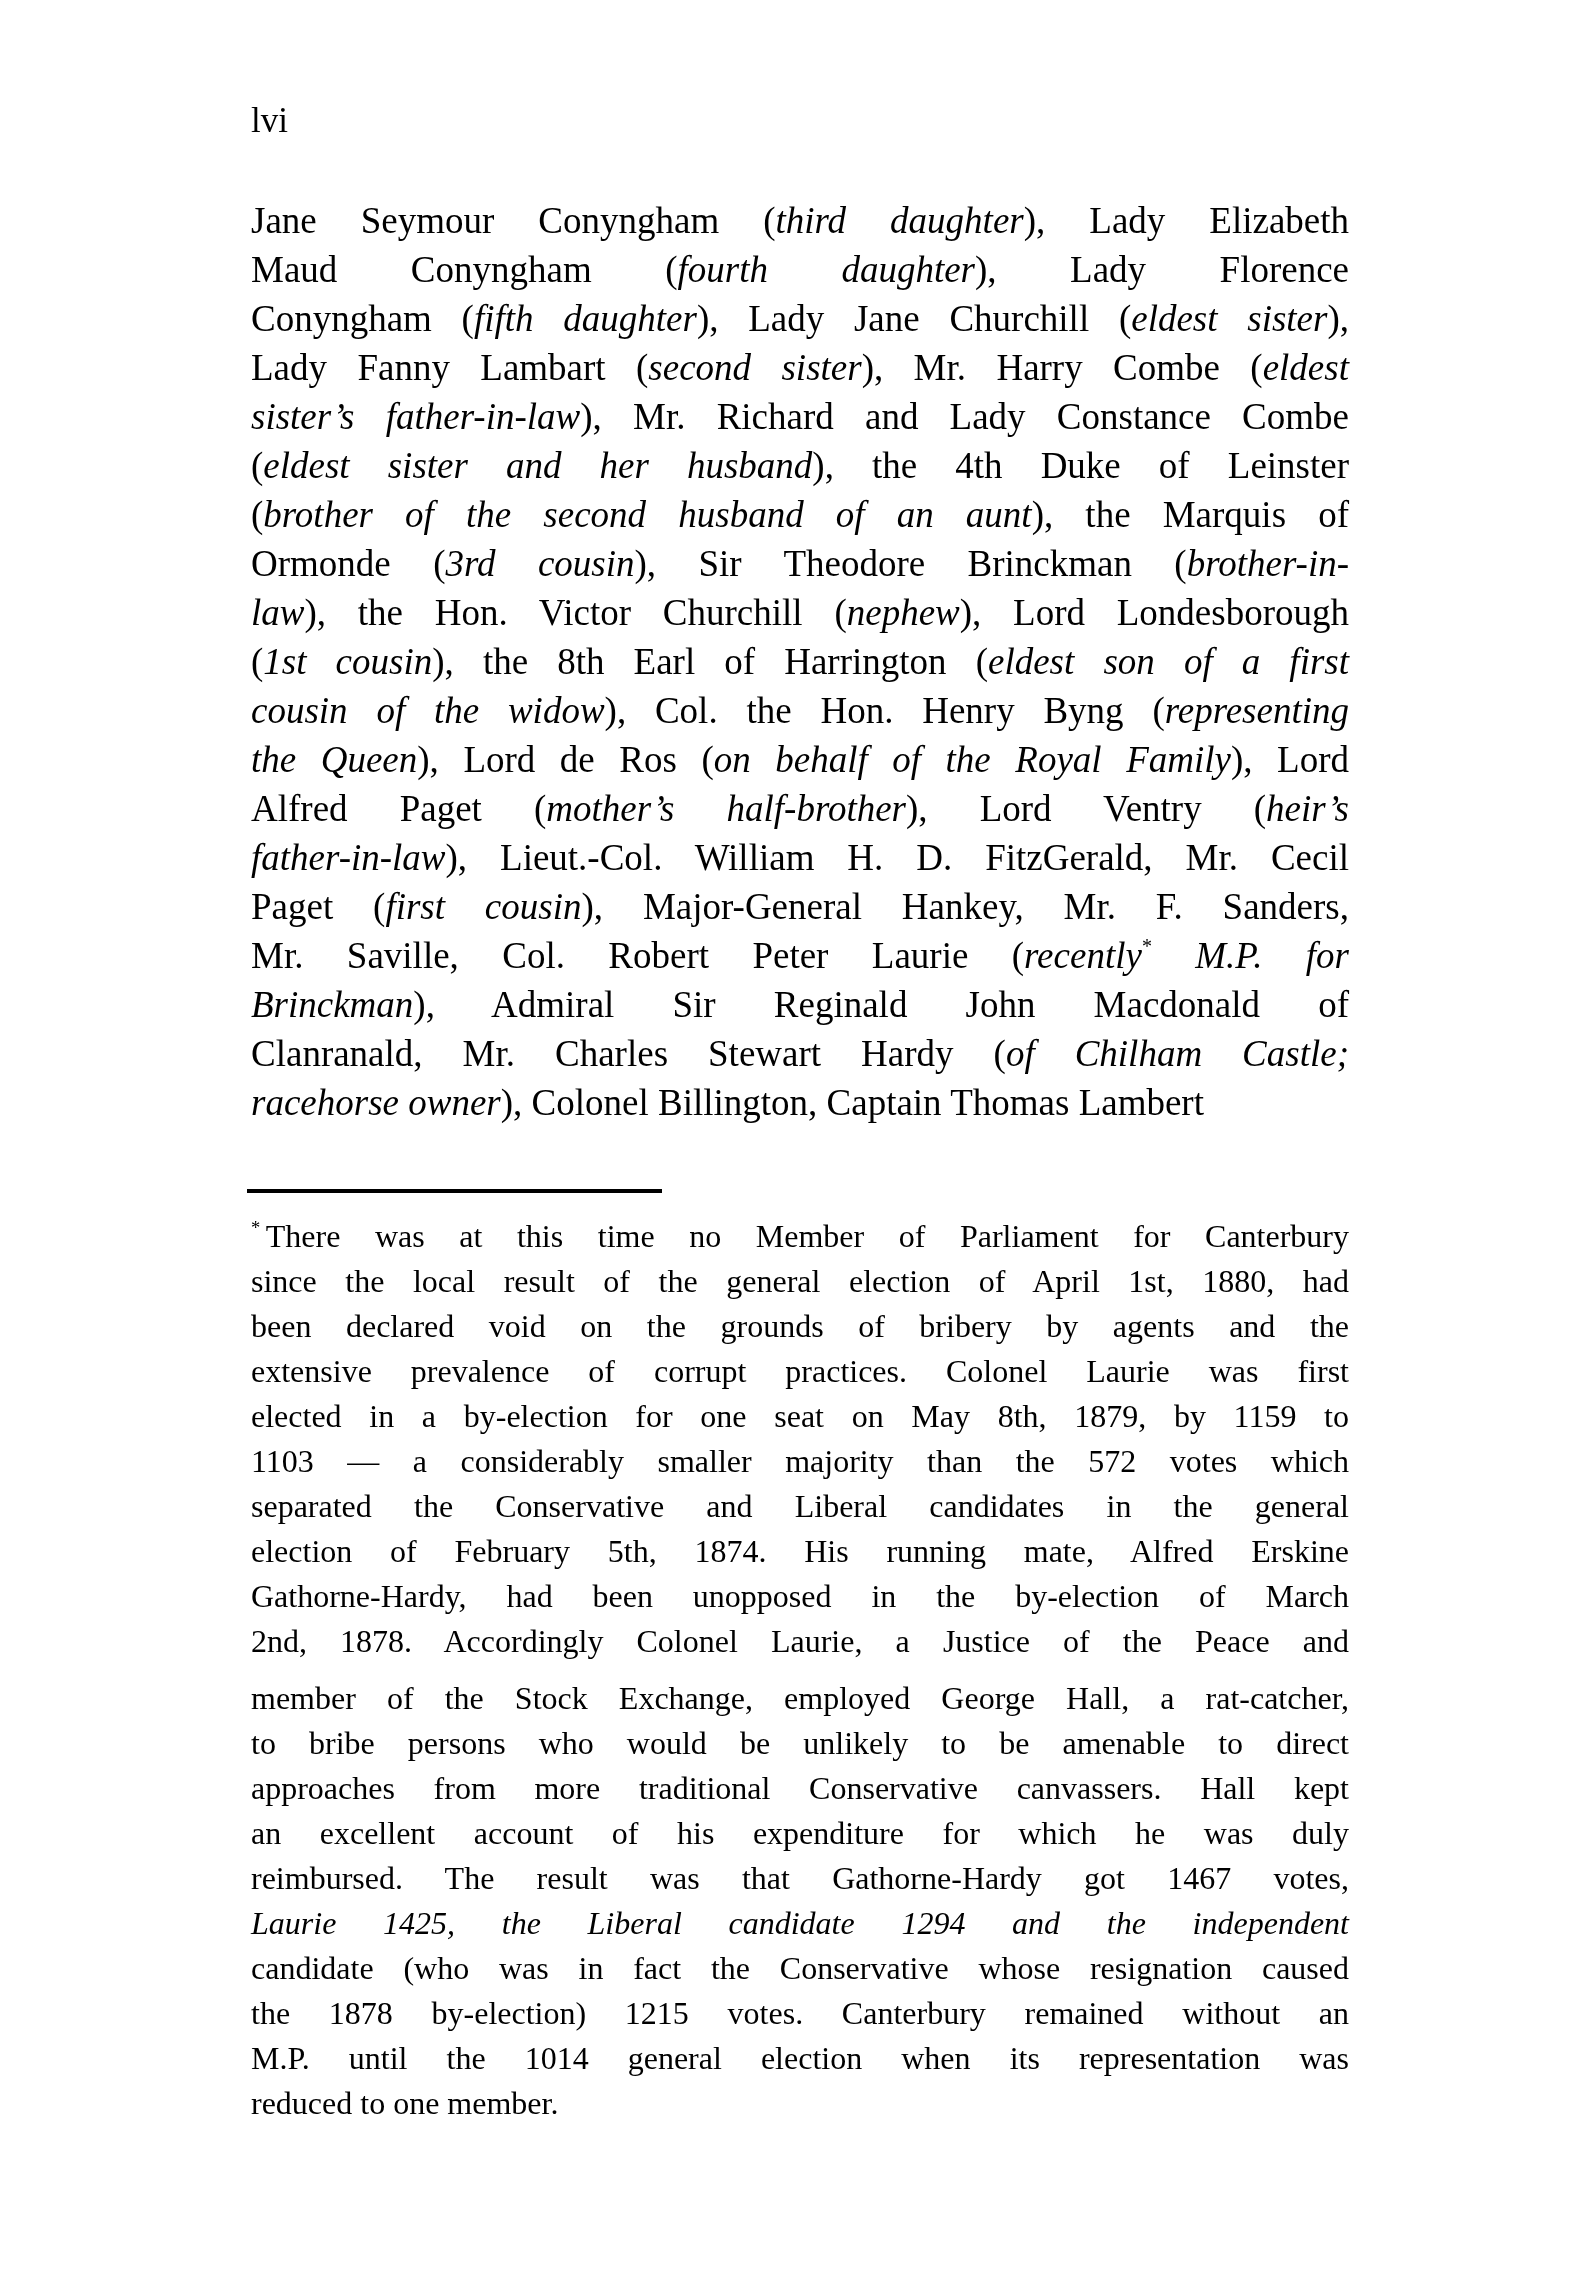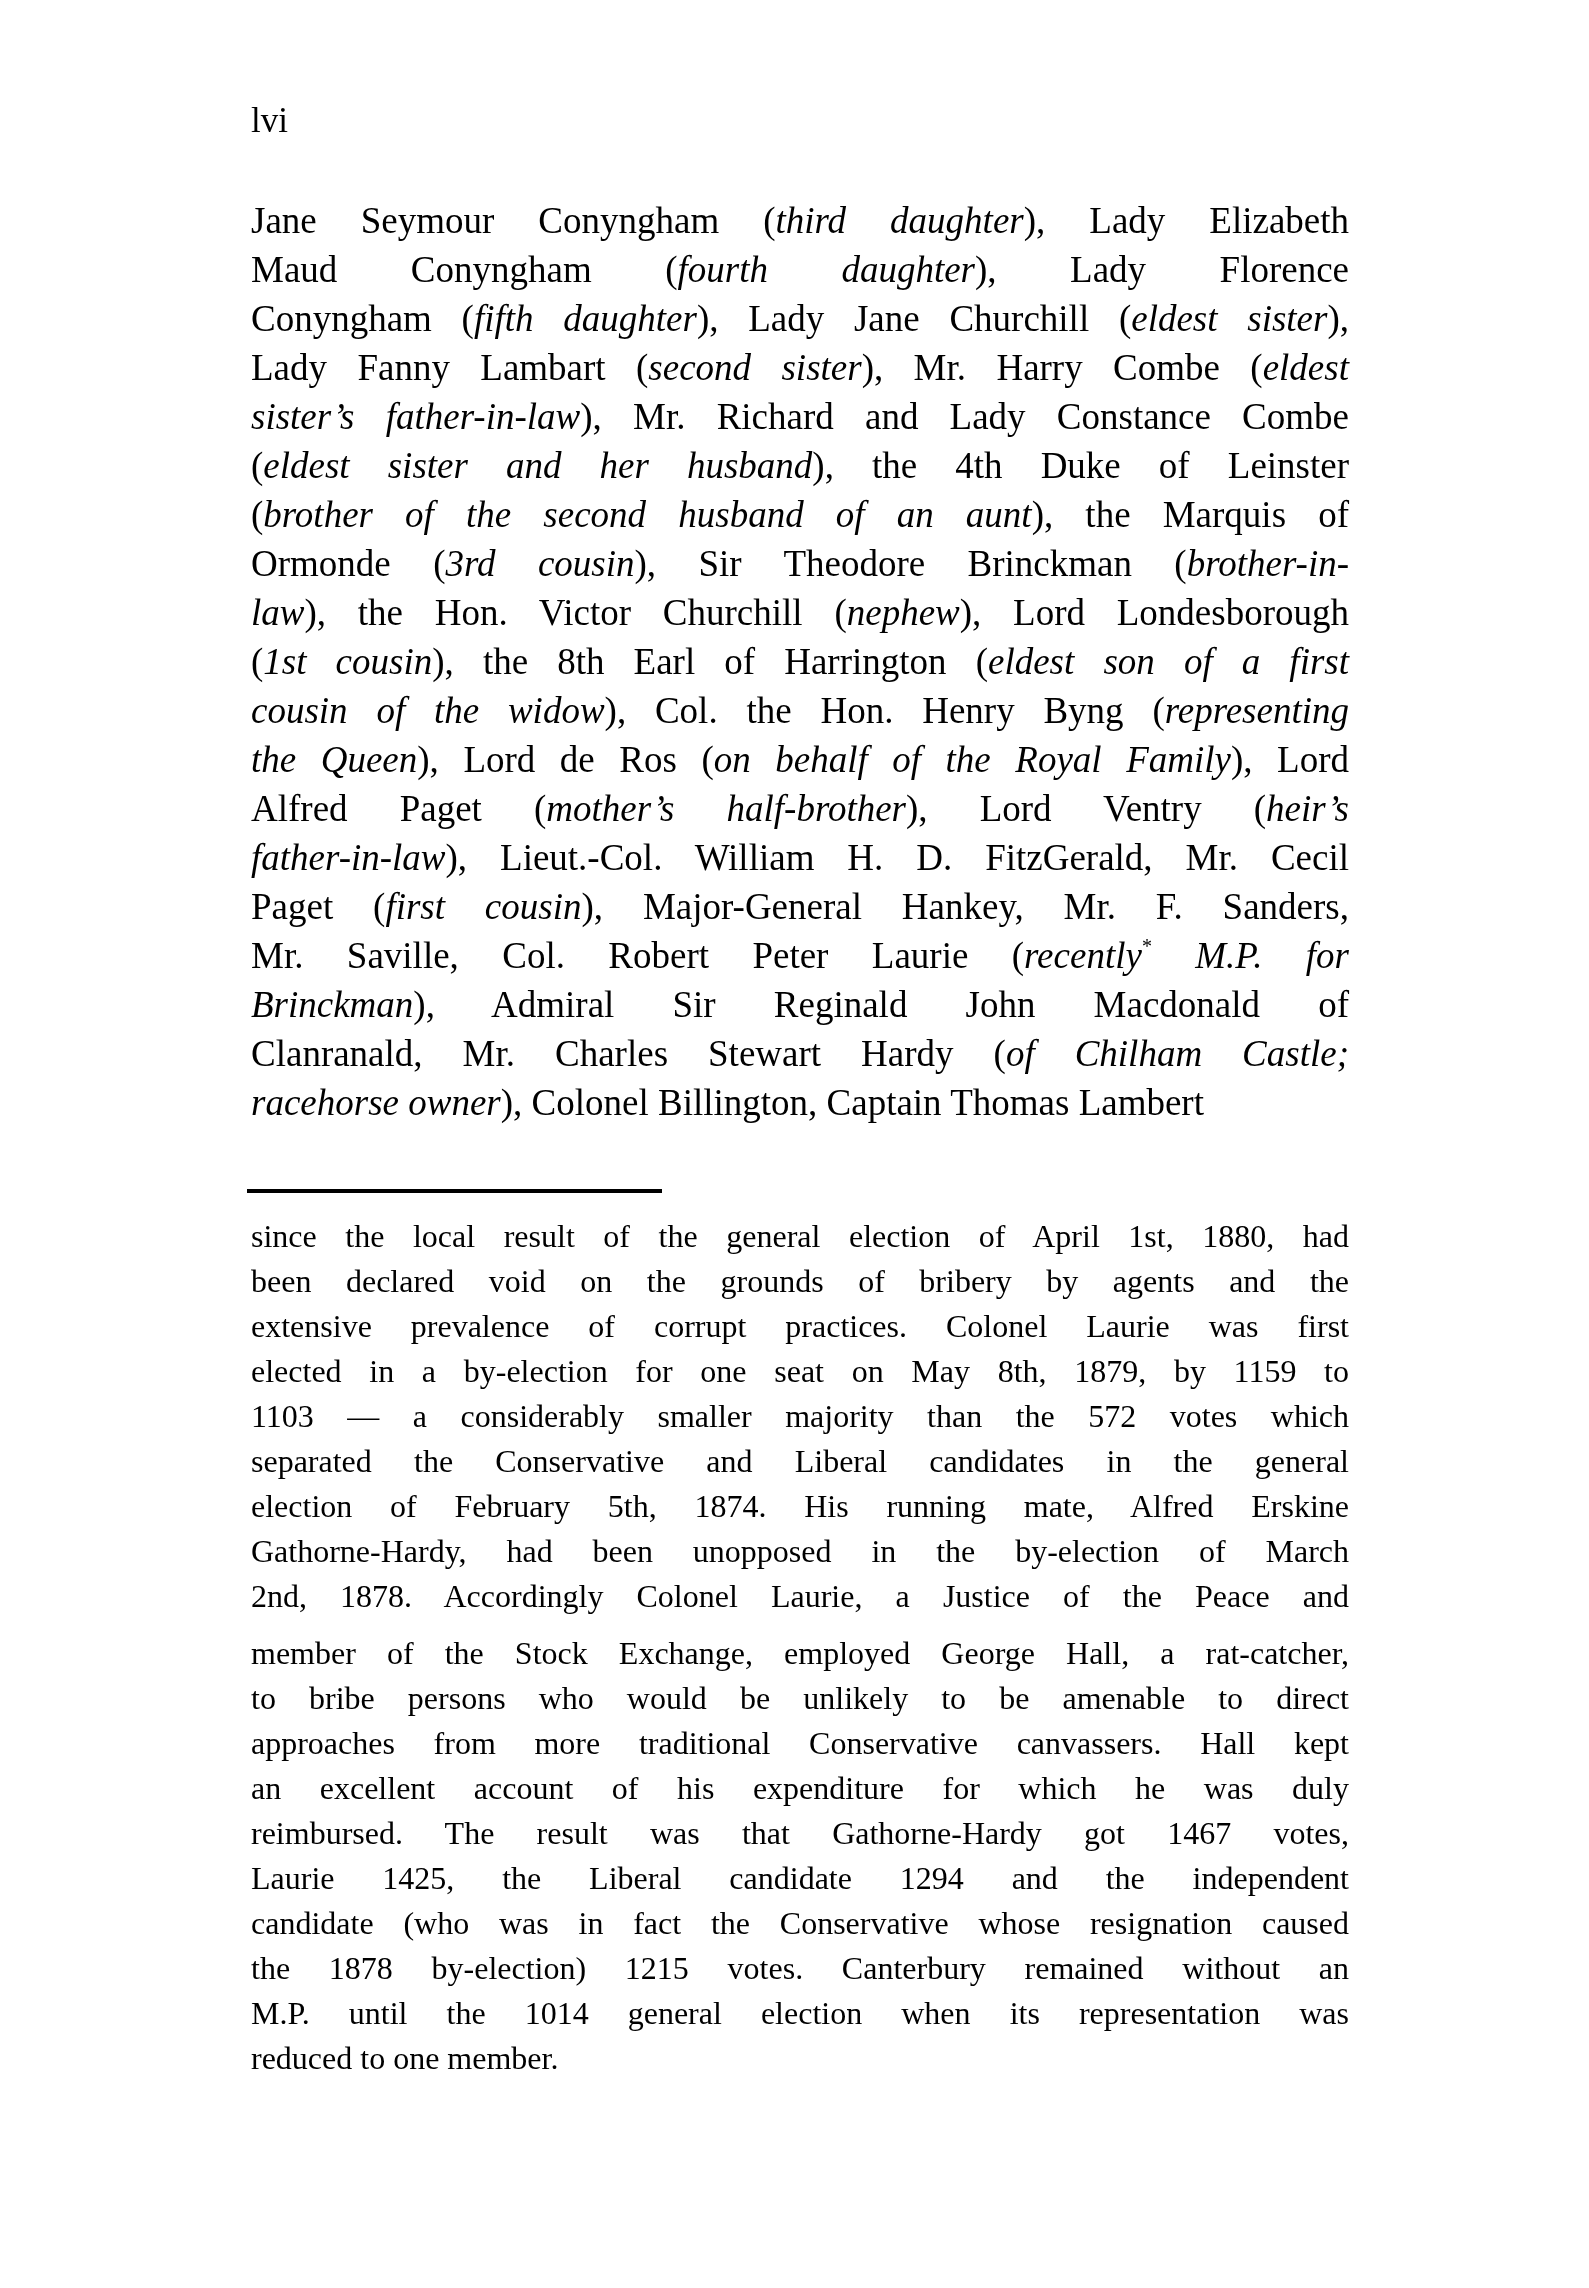--- a/index.html
+++ b/index.html
@@ -43,33 +43,34 @@
     <div class="line" style="white-space: normal;"><span style="white-space: normal;">Paget (</span><i>first cousin</i><span style="white-space: normal;">), Major-General Hankey, Mr. F. Sanders,</span></div>
     <div class="line" style="white-space: normal;"><span style="white-space: normal;">Mr. Saville, Col. Robert Peter Laurie (</span><i>recently</i><sup>*</sup><i> M.P. for</i></div>
     <div class="line" style="white-space: normal;"><i>Brinckman</i><span style="white-space: normal;">), Admiral Sir Reginald John Macdonald of</span></div>
     <div class="line" style="white-space: normal;"><span style="white-space: normal;">Clanranald, Mr. Charles Stewart Hardy (</span><i>of Chilham Castle;</i></div>
     <div class="line last" style="white-space: normal;"><i>racehorse owner</i><span style="white-space: normal;">), Colonel Billington, Captain Thomas Lambert</span></div>
   </div>
 
 <div class="rule"></div>
 
 <div class="footnote" id="footnote">
+    <div class="fline" style="white-space: normal;"><span class="fnmark">*</span><span>There was at this time no Member of Parliament for Canterbury</span></div>
     <div class="fline" style="white-space: normal;"><span>since the local result of the general election of April 1st, 1880, had</span></div>
     <div class="fline" style="white-space: normal;"><span>been declared void on the grounds of bribery by agents and the</span></div>
     <div class="fline" style="white-space: normal;"><span>extensive prevalence of corrupt practices.  Colonel Laurie was first</span></div>
     <div class="fline" style="white-space: normal;"><span>elected in a by-election for one seat on May 8th, 1879, by 1159 to</span></div>
     <div class="fline" style="white-space: normal;"><span>1103 — a considerably smaller majority than the 572 votes which</span></div>
     <div class="fline" style="white-space: normal;"><span>separated the Conservative and Liberal candidates in the general</span></div>
     <div class="fline" style="white-space: normal;"><span>election of February 5th, 1874.  His running mate, Alfred Erskine</span></div>
     <div class="fline" style="white-space: normal;"><span>Gathorne-Hardy, had been unopposed in the by-election of March</span></div>
     <div class="fline" style="white-space: normal;"><span>2nd, 1878.  Accordingly Colonel Laurie, a Justice of the Peace and</span></div>
     <div class="fline" style="white-space: normal; margin-top: 12px;"><span>member of the Stock Exchange, employed George Hall, a rat-catcher,</span></div>
     <div class="fline" style="white-space: normal;"><span>to bribe persons who would be unlikely to be amenable to direct</span></div>
     <div class="fline" style="white-space: normal;"><span>approaches from more traditional Conservative canvassers.  Hall kept</span></div>
     <div class="fline" style="white-space: normal;"><span>an excellent account of his expenditure for which he was duly</span></div>
     <div class="fline" style="white-space: normal;"><span>reimbursed.  The result was that Gathorne-Hardy got 1467 votes,</span></div>
-    <div class="fline" style="white-space: normal;"><span>Laurie 1425, the Liberal candidate 1294 and the independent</span></div>
+    <div class="fline" style="white-space: normal; font-style: italic;"><span>Laurie 1425, the Liberal candidate 1294 and the independent</span></div>
     <div class="fline" style="white-space: normal;"><span>candidate (who was in fact the Conservative whose resignation caused</span></div>
     <div class="fline" style="white-space: normal;"><span>the 1878 by-election) 1215 votes.  Canterbury remained without an</span></div>
     <div class="fline" style="white-space: normal;"><span>M.P. until the 1014 general election when its representation was</span></div>
     <div class="fline last" style="white-space: normal;"><span>reduced to one member.</span></div>
   </div>
 
 
 </body></html>

